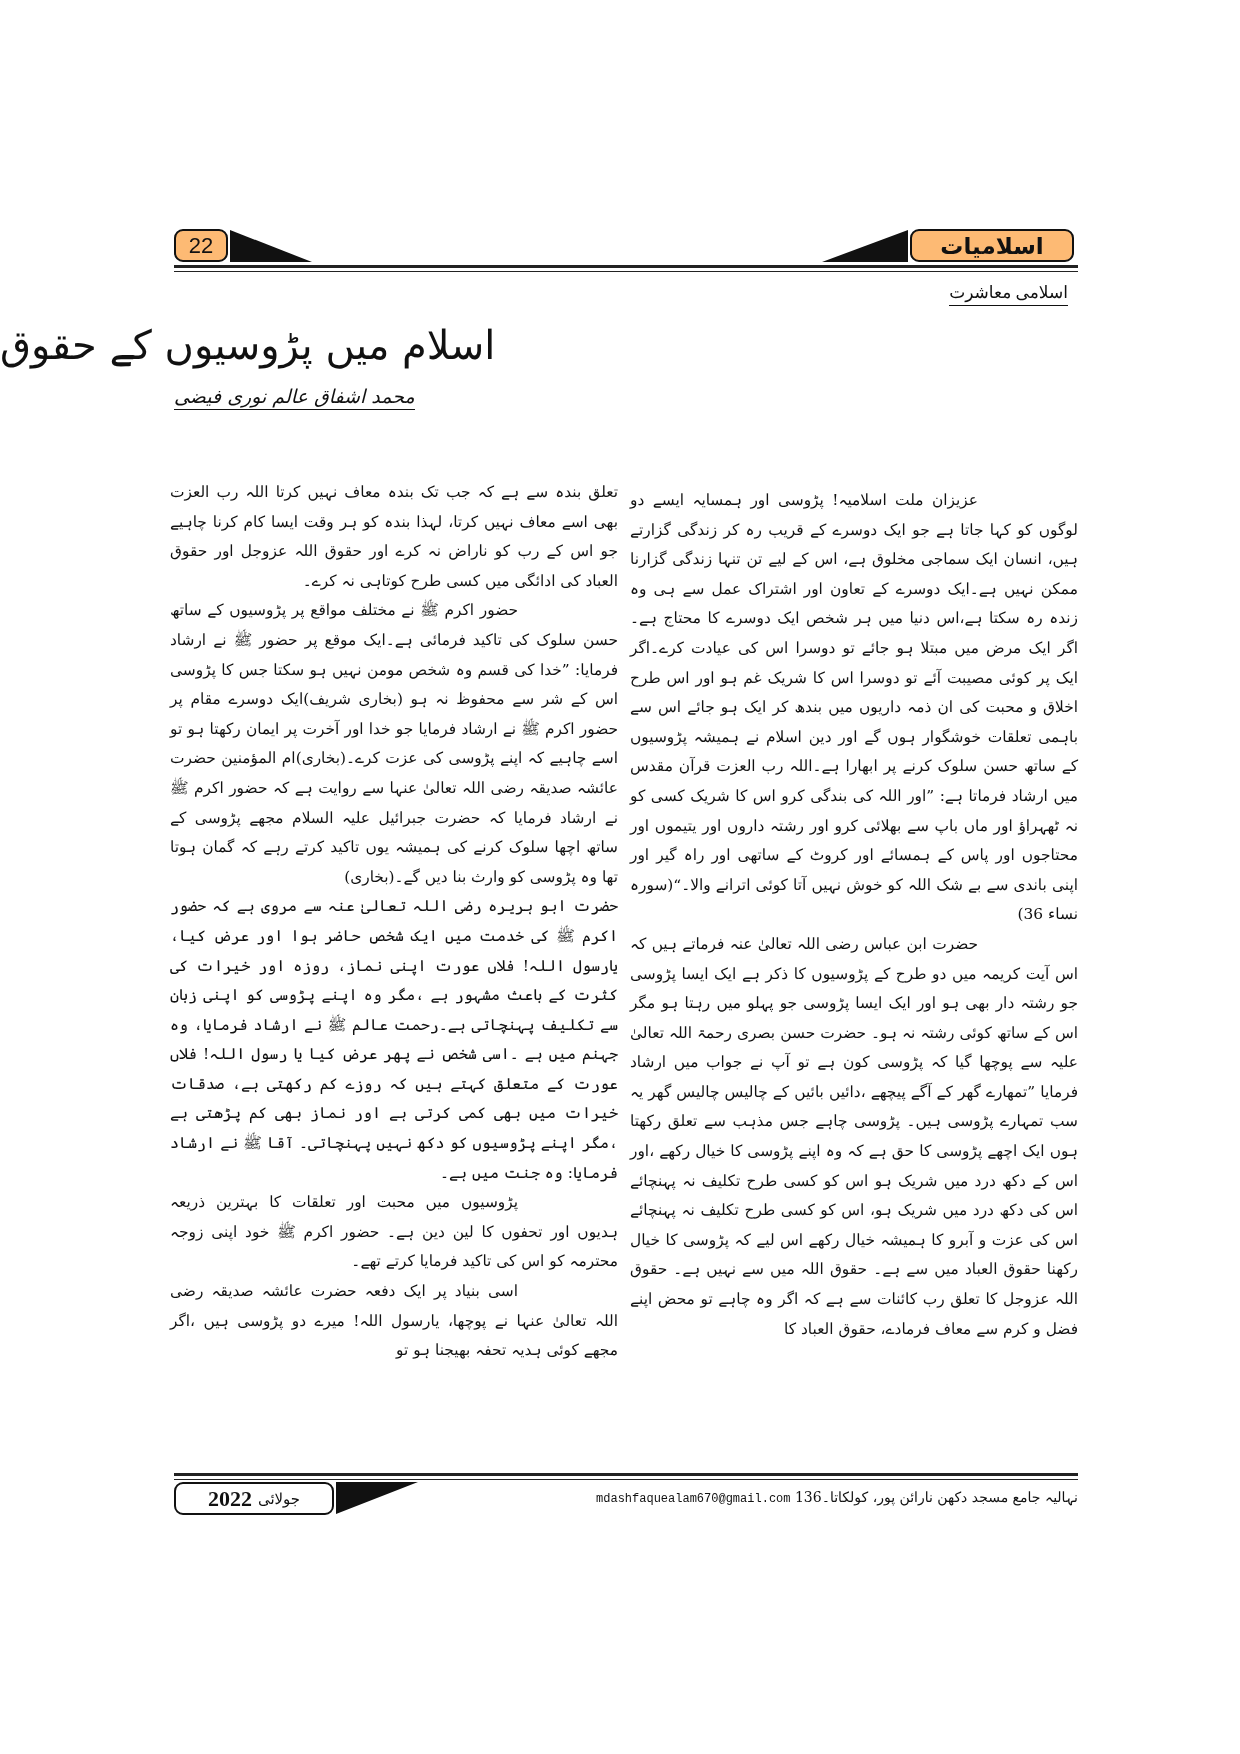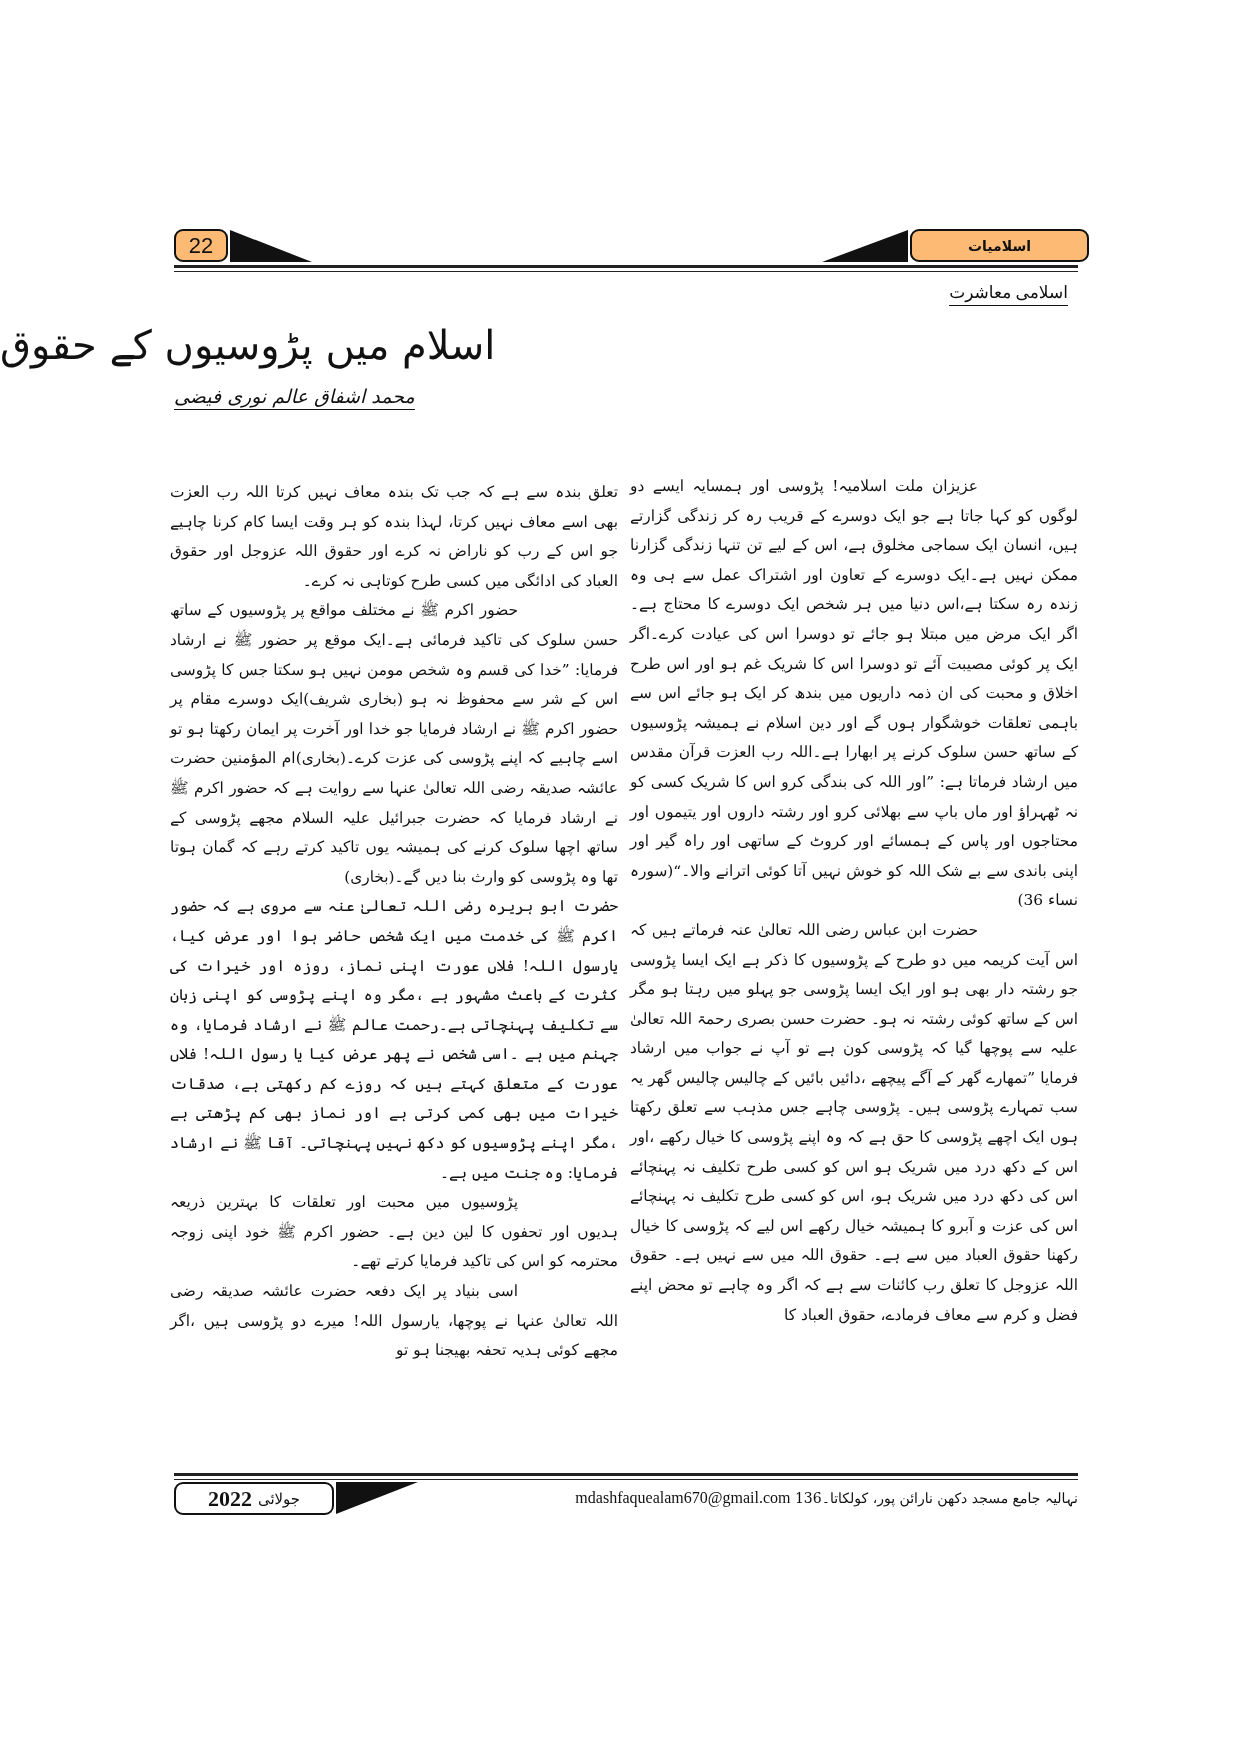--- a/index.html
+++ b/index.html
@@ -2,46 +2,46 @@
 <html><head>
 <meta charset="utf-8">
 <style>
   html, body { margin: 0; padding: 0; background: #ffffff; }
   body { width: 1240px; height: 1754px; position: relative; overflow: hidden; color: #111; }
   .page { position: absolute; left: 0; top: 0; width: 1240px; height: 1754px; }
 
   
   .hdr-box { position: absolute; border: 2px solid #111; border-radius: 9px; background: #fdba74; display: flex; align-items: center; justify-content: center; box-sizing: border-box; }
   .hdr-page { left: 174px; top: 229px; width: 54px; height: 33px; font-family: "Liberation Sans", sans-serif; font-size: 22px; }
-  .hdr-section { left: 910px; top: 229px; width: 179px; height: 33px; font-family: "DejaVu Sans", sans-serif; font-size: 14px; font-weight: bold; }
+  .hdr-section { left: 910px; top: 229px; width: 164px; height: 33px; font-family: "DejaVu Sans", sans-serif; font-size: 23px; font-weight: bold; }
   .tri-left { position: absolute; left: 230px; top: 230px; width: 82px; height: 32px; background: #111; clip-path: polygon(0 0, 0 100%, 100% 100%); }
   .tri-right { position: absolute; left: 822px; top: 230px; width: 86px; height: 32px; background: #111; clip-path: polygon(100% 0, 0 100%, 100% 100%); }
   .rule { position: absolute; left: 174px; width: 904px; background: #222; }
   .rule.thick { height: 3px; }
   .rule.thin { height: 1px; }
 
   .category { position: absolute; right: 172px; top: 282px; font-family: Liberation Serif, serif; font-size: 17px; direction: rtl; border-bottom: 1.5px solid #111; padding-bottom: 2px; }
   .title { position: absolute; left: 0; width: 1240px; top: 322px; text-align: left; font-family: "DejaVu Serif", serif; font-size: 40px; direction: rtl; }
   .author { position: absolute; left: 174px; top: 385px; font-family: "DejaVu Serif", serif; font-size: 19px; direction: rtl; font-style: italic; border-bottom: 1.5px solid #111; padding-bottom: 2px; }
 
   
   .col { position: absolute; top: 458px; width: 448px; direction: rtl; text-align: justify; font-family: "DejaVu Serif", serif; font-size: 15.4px; line-height: 29.6px; }
   .col p { margin: 0; text-indent: 0; }
   .col p.indent { text-indent: 100px; }
-  .col-right { left: 630px; top: 472px; }
+  .col-right { left: 630px; top: 486px; }
   .col-left { left: 170px; top: 478px; }
   .subhead { font-family: "DejaVu Sans", sans-serif; font-weight: bold; font-size: 19px; text-align: center !important; line-height: 28px; margin: 0; }
 
   
   .ftr-box { position: absolute; left: 174px; top: 1482px; width: 160px; height: 33px; border: 2px solid #111; border-radius: 9px; box-sizing: border-box; display: flex; align-items: center; justify-content: center; gap: 6px; direction: rtl; }
   .ftr-month { font-family: "DejaVu Serif", serif; font-size: 15px; }
   .ftr-year { font-family: "Liberation Serif", serif; font-size: 22px; font-weight: bold; }
   .tri-footer { position: absolute; left: 336px; top: 1482px; width: 82px; height: 32px; background: #111; clip-path: polygon(0 0, 100% 0, 0 100%); }
   .ftr-address { position: absolute; right: 162px; top: 1489px; font-family: "DejaVu Serif", serif; font-size: 14px; direction: rtl; white-space: nowrap; }
-  .ftr-email { font-family: Liberation Serif, serif; font-size: 16px; direction: ltr; unicode-bidi: embed; }
+  .ftr-email { font-family: Liberation Mono, monospace; font-size: 12px; direction: ltr; unicode-bidi: embed; }
 </style>
 </head>
 <body>
 
 <div class="page">
 
   <div class="hdr-box hdr-page">
     <span>22</span>
   </div>
   <div class="tri-left"></div>

